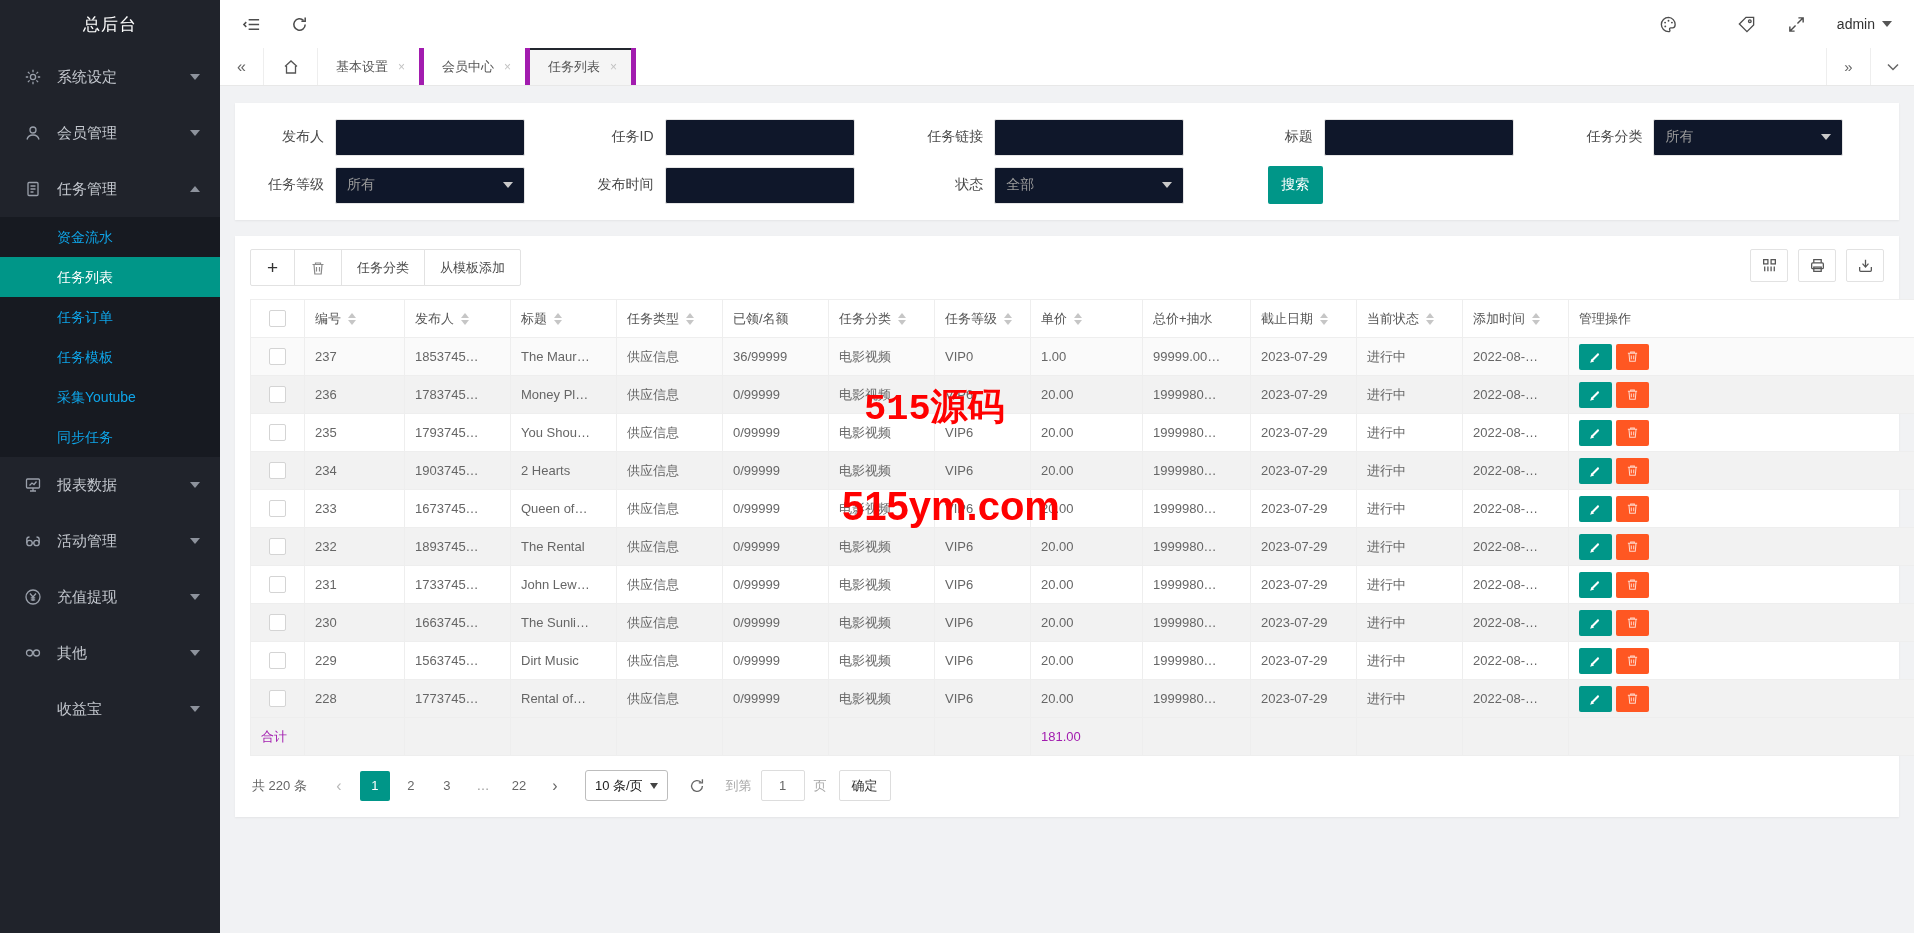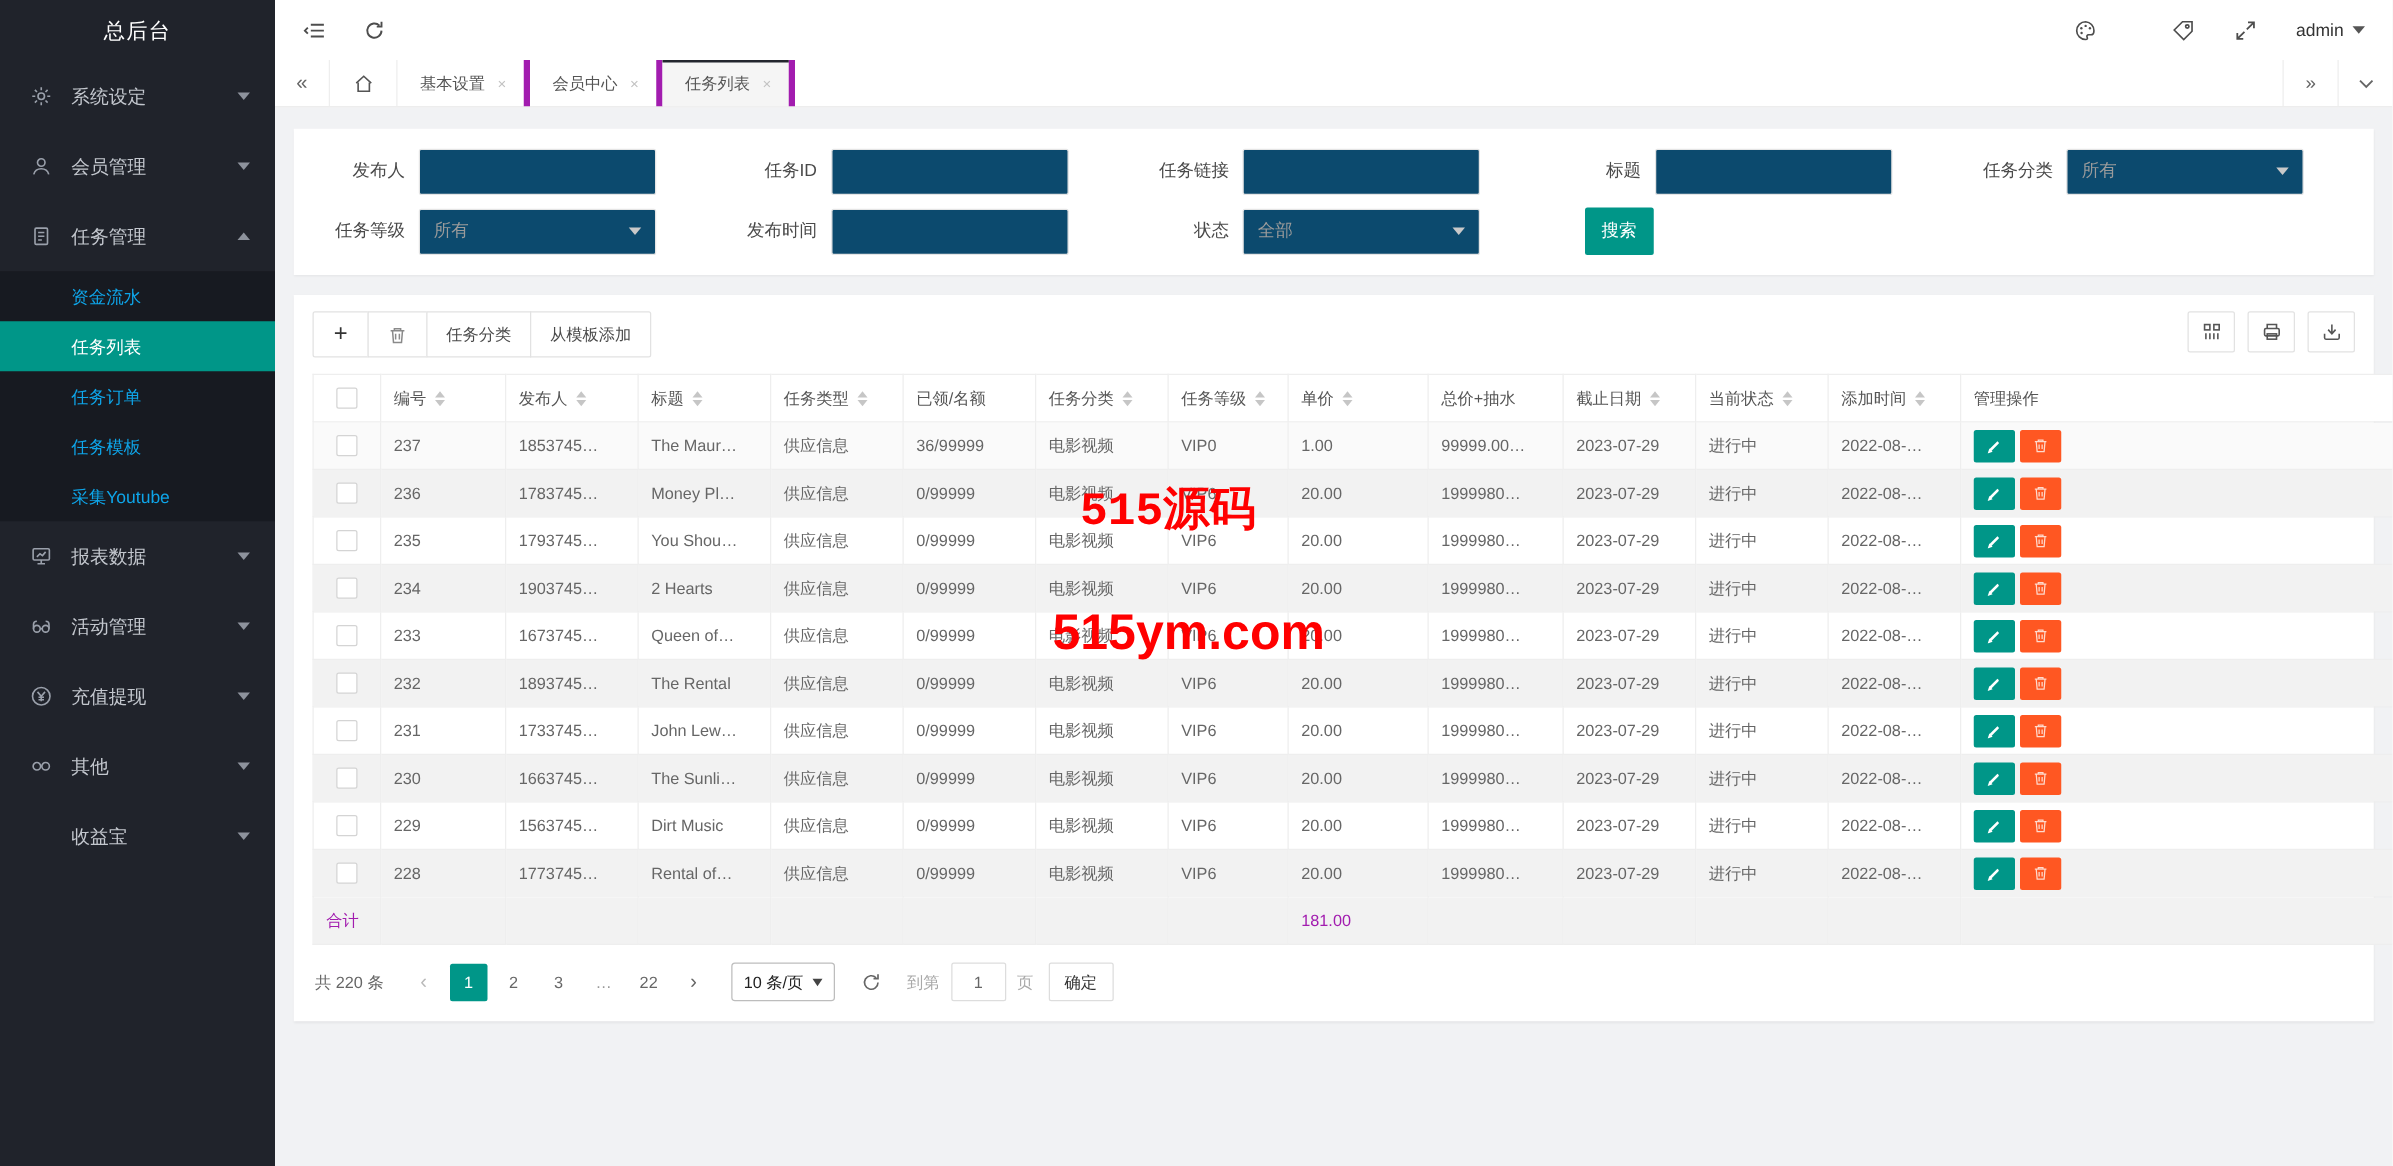--- a/index.html
+++ b/index.html
@@ -49,21 +49,21 @@
   .tab-more { width:44px; display:flex; align-items:center; justify-content:center; border-left:1px solid #eee; color:#666; font-size:15px; cursor:pointer; }
   .tab-more svg { width:14px; height:14px; }
 
   .content { flex:1; background:#f1f2f4; padding:17px 15px; position:relative; overflow:hidden; }
 
   
   .search-panel { background:#fff; padding:15px 8px 16px 8px; box-shadow:0 1px 2px rgba(0,0,0,.06); }
   .search-grid { display:grid; grid-template-columns:repeat(5,1fr); row-gap:10px; }
   .field { display:flex; align-items:center; height:38px; }
   .field .flabel { width:92px; text-align:right; padding-right:11px; font-size:14px; color:#4a4a4a; flex-shrink:0; }
-  .control { width:190px; height:37px; border:1px solid #e5e5e5; border-radius:2px; background:#0c4a6e; }
+  .control { width:190px; height:37px; border:1px solid #e5e5e5; border-radius:2px; background:#0f172a; }
   input.control { padding:0 10px; font-size:14px; color:#666; outline:none; font-family:inherit; }
   .sel { display:flex; align-items:center; justify-content:space-between; padding:0 11px; color:#9b9b9b; font-size:14px; cursor:pointer; }
   .sel .tri.down { border-top-color:#c9c9c9; border-left-width:5px; border-right-width:5px; }
   .btn-search { width:55px; height:38px; background:#009688; color:#fff; border:none; border-radius:2px; font-size:14px; cursor:pointer; font-family:inherit; }
   .search-btn-cell { padding-left:36px; }
 
   
   .table-panel { margin-top:16px; background:#fff; padding:13px 15px 10px 15px; box-shadow:0 1px 2px rgba(0,0,0,.06); }
   .table-toolbar { display:flex; justify-content:space-between; align-items:flex-start; margin-bottom:13px; }
   .btn-group { display:flex; }
@@ -152,20 +152,21 @@
           </span>
           <span class="mi-label">任务管理</span>
           <i class="tri up"></i>
         </div>
         <div class="submenu">
           <div class="submenu-item">资金流水</div>
           <div class="submenu-item active">任务列表</div>
           <div class="submenu-item">任务订单</div>
           <div class="submenu-item">任务模板</div>
           <div class="submenu-item">采集Youtube</div>
+          <div class="submenu-item">同步任务</div>
         </div>
         <div class="menu-item">
           <span class="mi-icon">
             <svg viewBox="0 0 18 18" fill="none" stroke="currentColor" stroke-width="1.3">
               <rect x="2.5" y="3" width="13" height="9" rx="1"></rect>
               <path d="M6 15h6M9 12v3M5.5 9.5 8 7l2 1.5 2.5-3"></path>
             </svg>
           </span>
           <span class="mi-label">报表数据</span>
           <i class="tri down"></i>

